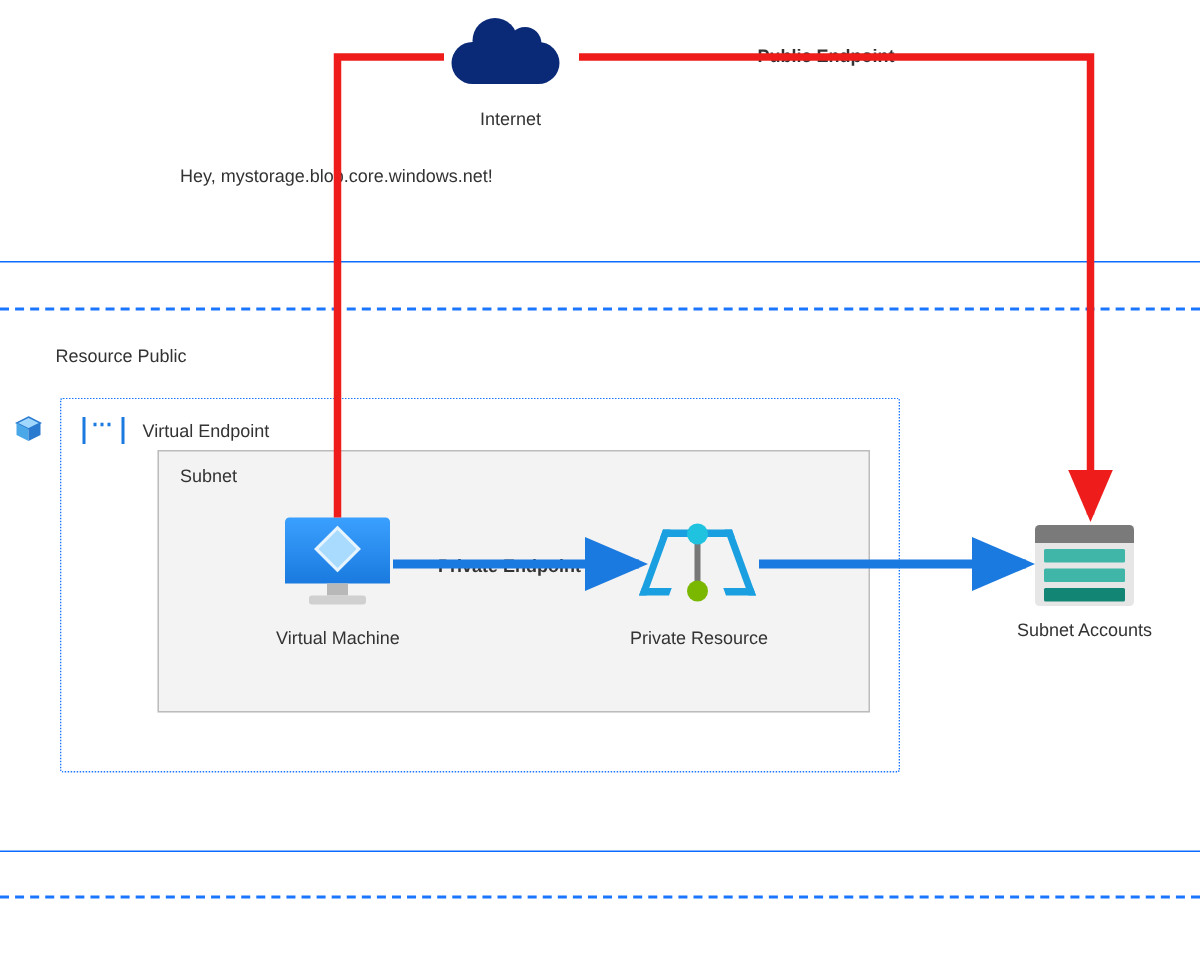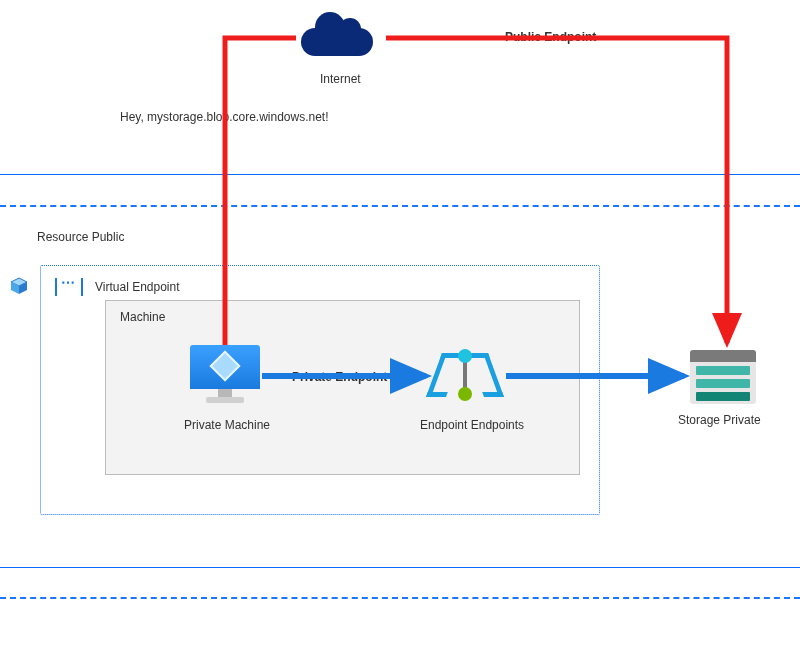--- a/index.html
+++ b/index.html
@@ -169,56 +169,56 @@
   </div>
   <div class="label" style="left:37px; top:230px">Resource Public</div>
 
   <div class="vnet-box"></div>
   <div class="icon" style="left:55px; top:278px">
     <div class="vnet-ico"></div>
   </div>
   <div class="label" style="left:95px; top:280px">Virtual Endpoint</div>
 
   <div class="subnet-box"></div>
-  <div class="label" style="left:120px; top:310px">Machine</div>
+  <div class="label" style="left:120px; top:310px">Subnet</div>
 
   <div class="icon" style="left:190px; top:345px">
     <div class="vm-monitor">
       <div class="vm-screen"></div>
       <div class="vm-cube"></div>
       <div class="vm-stand"></div>
       <div class="vm-base"></div>
     </div>
   </div>
-  <div class="label" style="left:184px; top:418px">Private Machine</div>
+  <div class="label" style="left:184px; top:418px">Virtual Machine</div>
 
   <div class="label bold" style="left:292px; top:370px">Private Endpoint</div>
 
   <div class="icon" style="left:430px; top:345px">
     <div class="pe-icon">
       <div class="pe-left"></div>
       <div class="pe-right"></div>
       <div class="pe-line"></div>
       <div class="pe-dot-top"></div>
       <div class="pe-dot-bottom"></div>
     </div>
   </div>
-  <div class="label" style="left:420px; top:418px">Endpoint Endpoints</div>
+  <div class="label" style="left:420px; top:418px">Private Resource</div>
 
   <div class="icon" style="left:690px; top:350px">
     <div class="storage">
       <div class="storage-header"></div>
       <div class="storage-body">
         <div class="storage-row"></div>
         <div class="storage-row"></div>
         <div class="storage-row dark"></div>
       </div>
     </div>
   </div>
-  <div class="label" style="left:678px; top:413px">Storage Private</div>
+  <div class="label" style="left:678px; top:413px">Subnet Accounts</div>
 
   <svg class="connectors">
     <defs>
       <marker id="arr-red" markerWidth="8" markerHeight="8" refX="6" refY="3" orient="auto">
         <path d="M0,0 L7,3 L0,6 Z" fill="#ef1c1c"></path>
       </marker>
       <marker id="arr-blue" markerWidth="8" markerHeight="8" refX="6" refY="3" orient="auto">
         <path d="M0,0 L7,3 L0,6 Z" fill="#1a7adf"></path>
       </marker>
     </defs>

